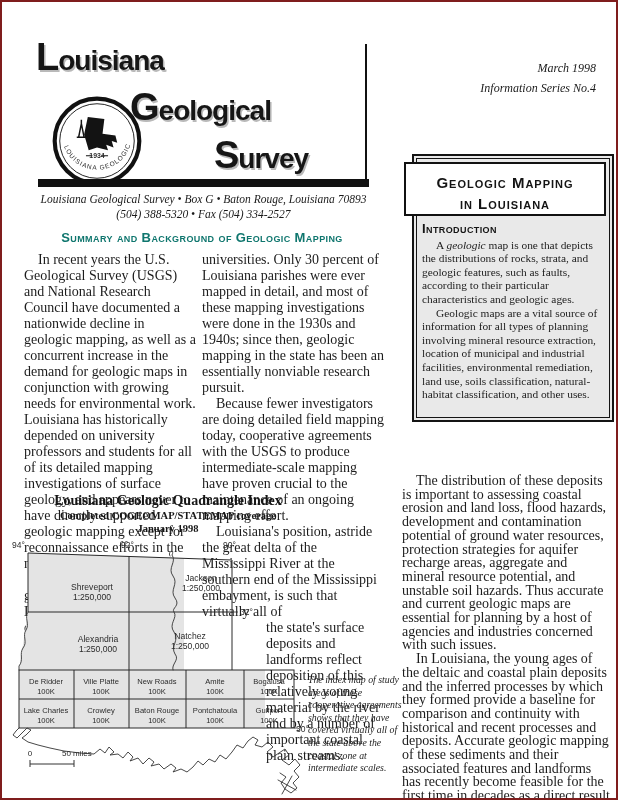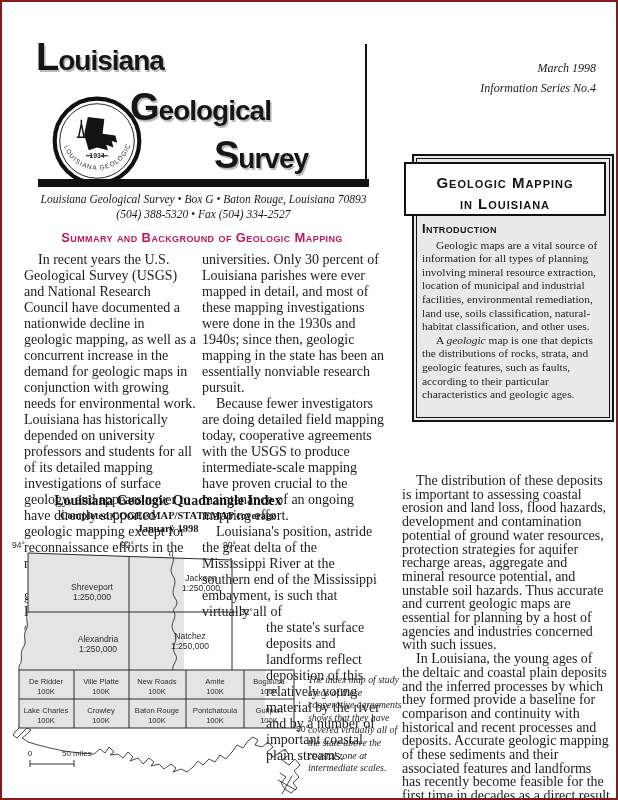--- a/index.html
+++ b/index.html
@@ -16,21 +16,21 @@
   .mast-rule-v{position:absolute;left:363px;top:42px;width:2px;height:135px;background:#111;}
   .mast-bar{position:absolute;left:36px;top:177px;width:331px;height:8px;background:#111;}
   .issue-info{position:absolute;right:20px;top:56px;text-align:right;
               font-family:"Liberation Serif",serif;font-style:italic;font-size:12px;line-height:20px;color:#1a1a1a;}
   .address{position:absolute;left:36px;top:190px;width:331px;text-align:center;
            font-family:"Liberation Serif",serif;font-style:italic;font-size:11.5px;line-height:15px;}
   .seal{position:absolute;left:49px;top:93px;}
   
   .section-heading{position:absolute;left:16px;top:228px;width:368px;text-align:center;
        font-family:"Liberation Sans",sans-serif;font-weight:bold;font-size:13px;
-       font-variant:small-caps;letter-spacing:.4px;color:#be185d;}
+       font-variant:small-caps;letter-spacing:.4px;color:#0f766e;}
   
   .bodycol{position:absolute;font-family:"Liberation Serif",serif;font-size:14px;line-height:16px;color:#1c1c1c;}
   .col1{left:22px;top:250px;width:172px;}
   .col2{left:200px;top:250px;width:182px;}
   .bodycol p{margin:0;text-indent:14px;}
   .bodycol p.cont{text-indent:0;}
   .bodycol p.wrapnarrow{text-indent:0;margin-left:64px;}
   .rightcol{left:400px;top:472px;width:211px;font-size:14px;line-height:13.7px;}
   
   .sb-outer{position:absolute;left:410px;top:152px;width:202px;height:268px;box-sizing:border-box;
@@ -112,22 +112,22 @@
     <p class="wrapnarrow">the state's surface deposits and landforms reflect deposition of this relatively young material by the river and by a number of important coastal plain streams.</p>
   </div>
 
   <div class="sb-outer"></div>
   <div class="sb-title">
     <span>Geologic Mapping</span>
     <span>in Louisiana</span>
   </div>
   <div class="sb-content">
     <div class="sb-heading">Introduction</div>
+    <p><span>A </span><span class="it">geologic</span><span> map is one that depicts the distributions of rocks, strata, and geologic features, such as faults, according to their particular characteristics and geologic ages.</span></p>
     <p>Geologic maps are a vital source of information for all types of planning involving mineral resource extraction, location of municipal and industrial facilities, environmental remediation, land use, soils classification, natural-habitat classification, and other uses.</p>
-    <p><span>A </span><span class="it">geologic</span><span> map is one that depicts the distributions of rocks, strata, and geologic features, such as faults, according to their particular characteristics and geologic ages.</span></p>
   </div>
 
   <div class="bodycol rightcol">
     <p>The distribution of these deposits is important to assessing coastal erosion and land loss, flood hazards, development and contamination potential of ground water resources, protection strategies for aquifer recharge areas, aggregate and mineral resource potential, and unstable soil hazards. Thus accurate and current geologic maps are essential for planning by a host of agencies and industries concerned with such issues.</p>
     <p>In Louisiana, the young ages of the deltaic and coastal plain deposits and the inferred processes by which they formed provide a baseline for comparison and continuity with historical and recent processes and deposits. Accurate geologic mapping of these sediments and their associated features and landforms has recently become feasible for the first time in decades as a direct result of cooperative programs with the USGS.</p>
   </div>
 
   <div class="map-titleblock">
     <div class="map-title">Louisiana Geologic Quadrangle Index</div>
     <div class="map-subtitle">Completed COGEOMAP/STATEMAP coverage</div>

